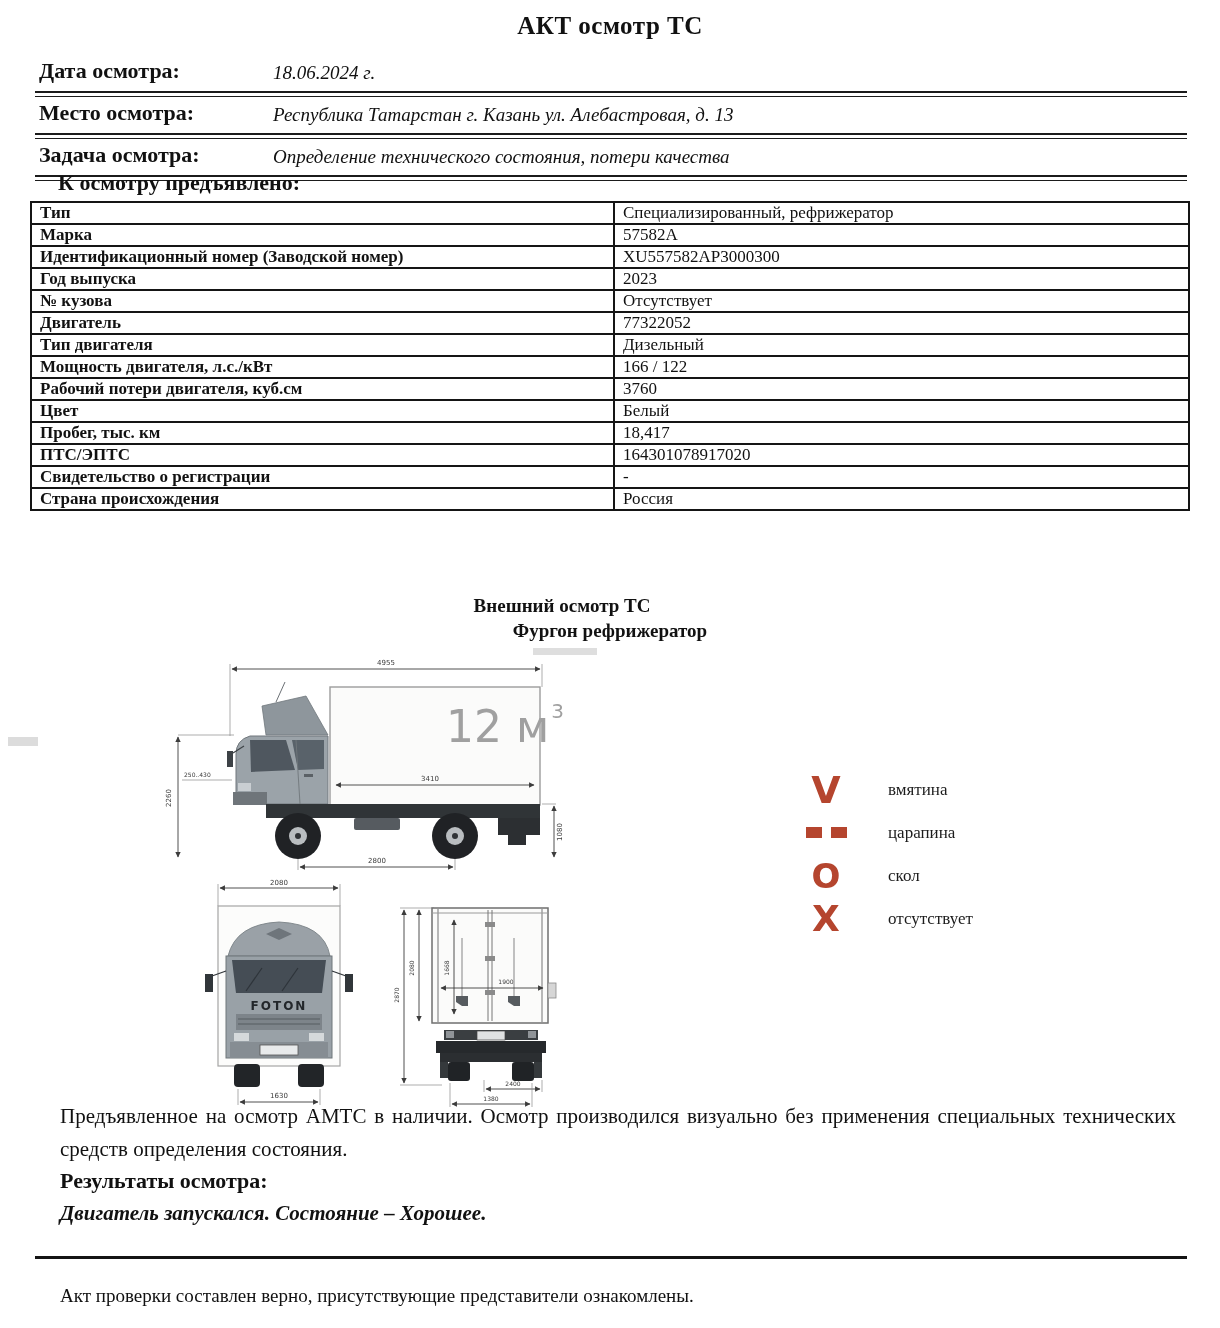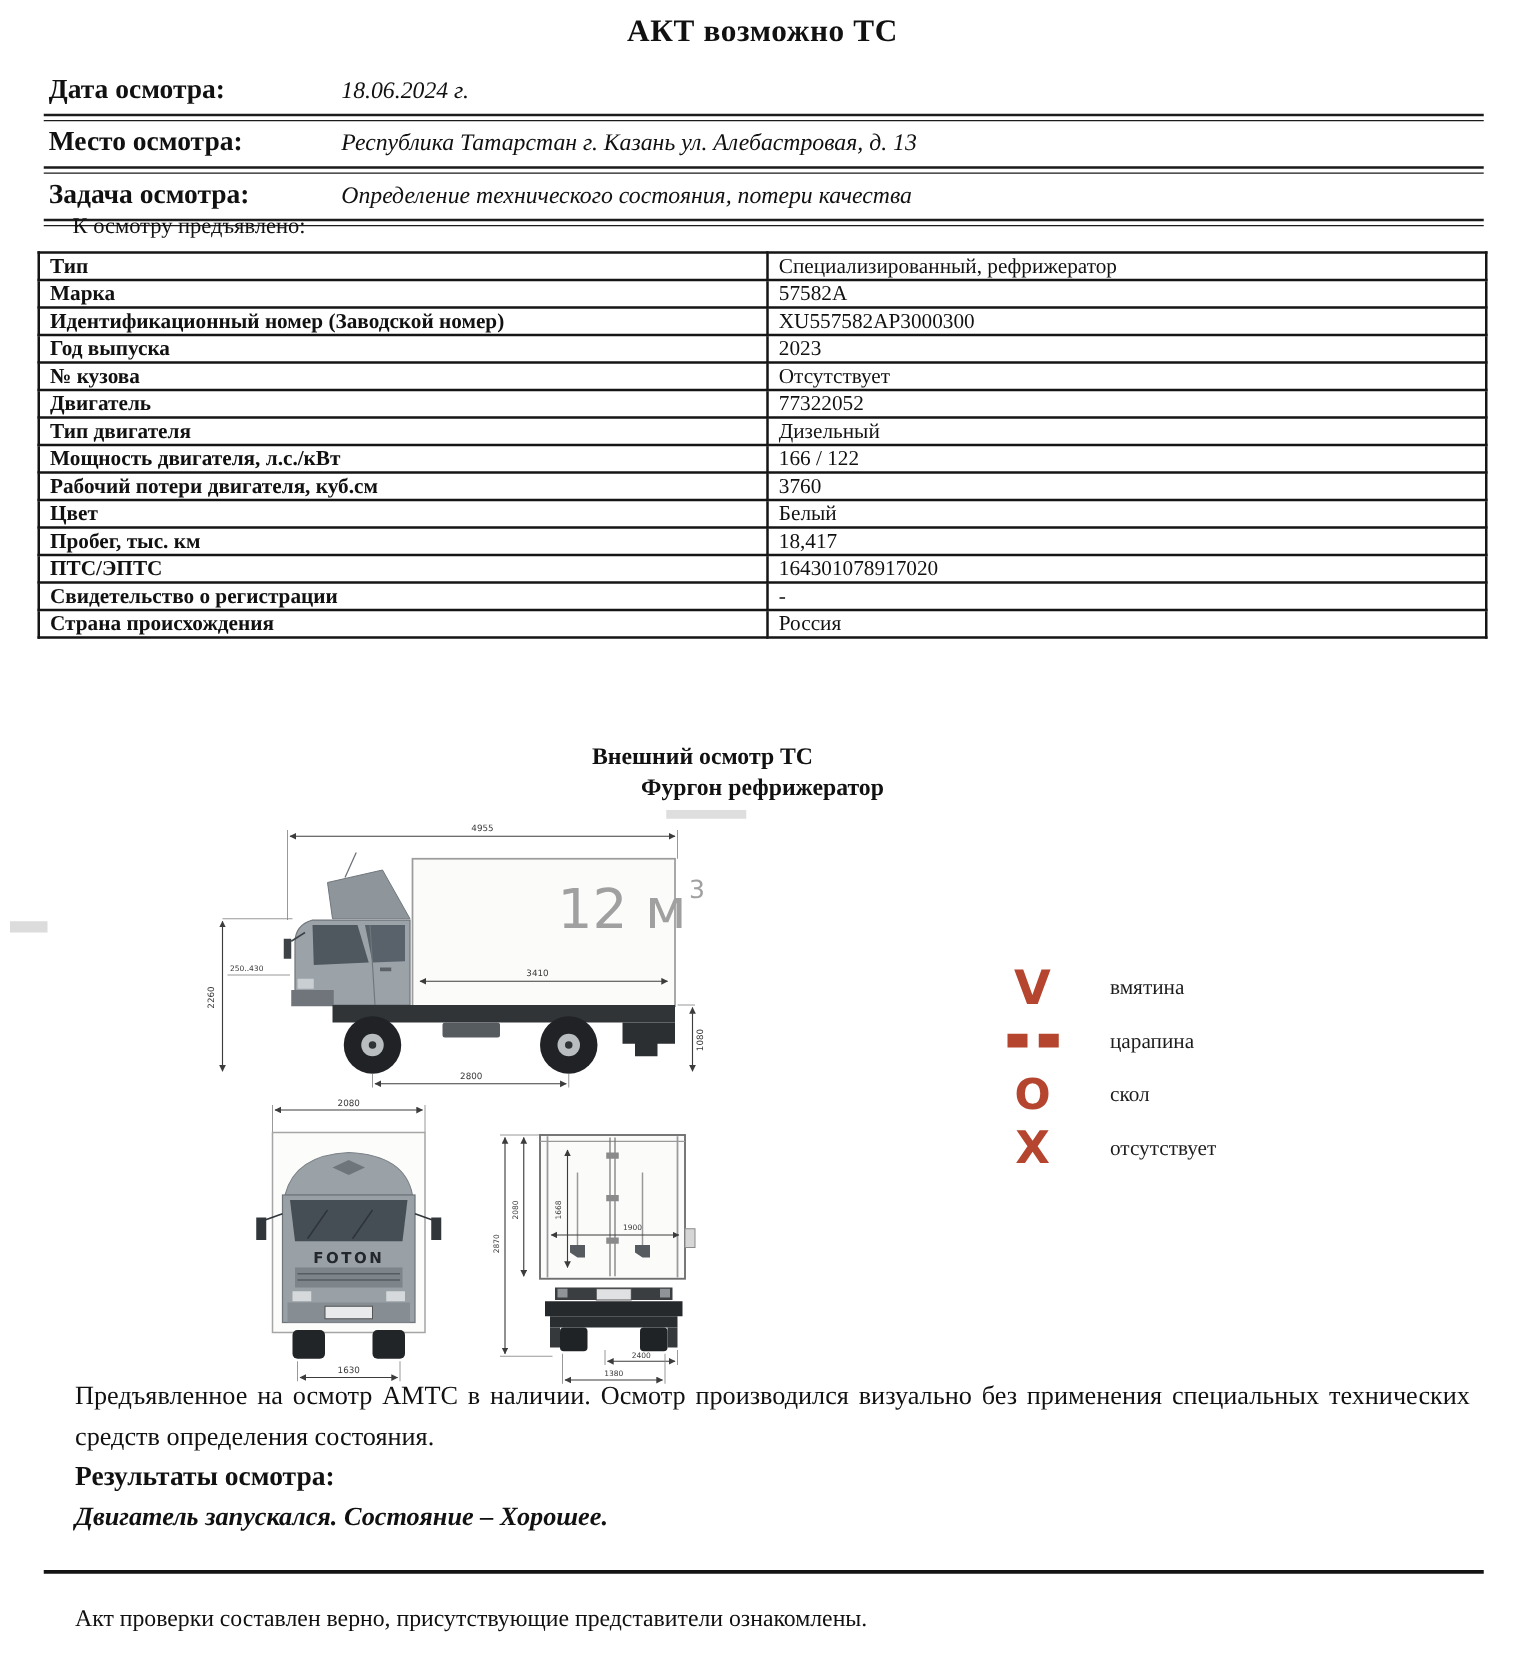--- a/index.html
+++ b/index.html
@@ -10,21 +10,21 @@
   .abs{position:absolute;}
   
   .doc-title{top:12px;left:0;width:1220px;text-align:center;font-size:25px;font-weight:bold;letter-spacing:.5px;}
   
   .header-fields{top:55px;left:35px;width:1152px;}
   .hdr-row{height:33px;padding-top:3px;white-space:nowrap;}
   .hdr-label{font-weight:bold;font-size:22px;display:inline-block;width:234px;padding-left:4px;vertical-align:bottom;}
   .hdr-value{font-style:italic;font-size:19px;vertical-align:bottom;}
   .dbl-rule{border-top:2.5px solid #1b1b1b;border-bottom:1.2px solid #1b1b1b;height:3px;}
   
-  .section-heading{top:170px;left:58px;font-size:18px;font-weight:normal;}
+  .section-heading{top:170px;left:58px;font-size:22px;font-weight:bold;}
   
   table.veh{top:201px;left:30px;width:1160px;border-collapse:collapse;table-layout:fixed;}
   table.veh td{border:2px solid #151515;height:20px;font-size:17px;padding:0 8px;overflow:hidden;white-space:nowrap;}
   td.cell-label{font-weight:bold;width:565px;}
   td.cell-value{}
   
   .cap1{top:595px;left:0;width:1124px;text-align:center;font-weight:bold;font-size:19px;}
   .cap2{top:620px;left:0;width:1220px;text-align:center;font-weight:bold;font-size:19px;}
   
   .legend{top:768px;left:800px;width:260px;}
@@ -48,21 +48,21 @@
   
   svg{display:block;}
   .dim{stroke:#3c3c3c;stroke-width:0.9;fill:none;marker-start:url(#ar);marker-end:url(#ar);}
   .ext{stroke:#8a8a8a;stroke-width:0.7;fill:none;}
   .dimtext{font-family:"DejaVu Sans",sans-serif;font-size:7px;fill:#3a3a3a;}
   .dimtext-sm{font-family:"DejaVu Sans",sans-serif;font-size:6px;fill:#3a3a3a;}
 </style>
 </head>
 <body>
 
-<div class="abs doc-title">АКТ возможно ТС</div>
+<div class="abs doc-title">АКТ осмотр ТС</div>
 
 <div class="abs header-fields">
     <div class="hdr-row"><span class="hdr-label">Дата осмотра:</span><span class="hdr-value">18.06.2024 г.</span></div>
     <div class="dbl-rule"></div>
     <div class="hdr-row"><span class="hdr-label">Место осмотра:</span><span class="hdr-value">Республика Татарстан г. Казань ул. Алебастровая, д. 13</span></div>
     <div class="dbl-rule"></div>
     <div class="hdr-row"><span class="hdr-label">Задача осмотра:</span><span class="hdr-value">Определение технического состояния, потери качества</span></div>
     <div class="dbl-rule"></div>
   </div>
 

